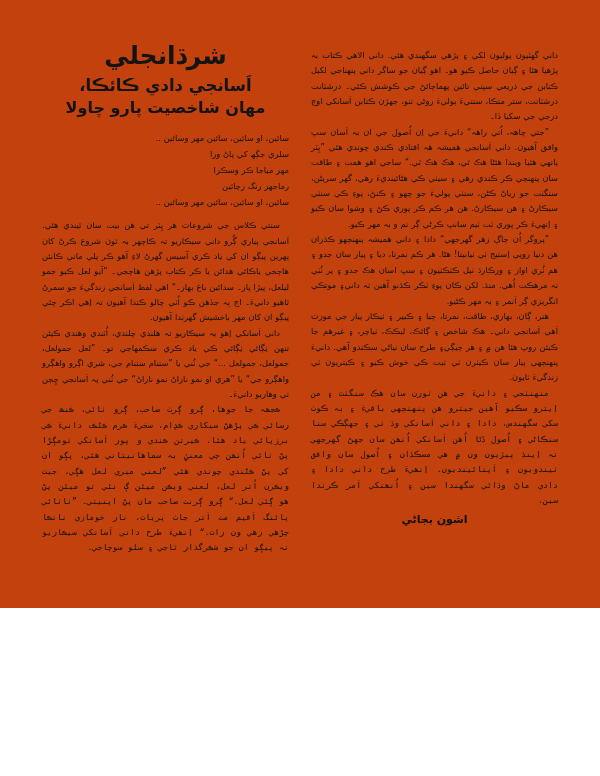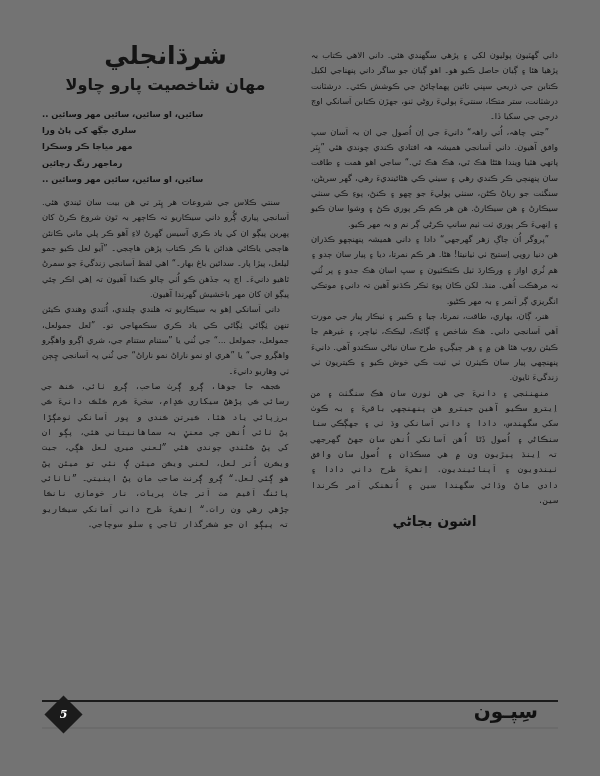--- a/index.html
+++ b/index.html
@@ -7,22 +7,22 @@
     margin: 0;
     padding: 0;
     background: #ffffff;
   }
   body {
     font-family: "DejaVu Sans", "Liberation Sans", sans-serif;
   }
   .page {
     position: relative;
     width: 600px;
-    height: 776px;
-    background: #737373;
+    height: 608px;
+    background: #c2410c;
     overflow: hidden;
     box-sizing: border-box;
   }
 
   
   .content {
     position: absolute;
     left: 42px;
     top: 40px;
     width: 516px;
@@ -69,21 +69,21 @@
   
   .verse {
     direction: rtl;
     text-align: center;
     font-size: 8.4px;
     line-height: 1.92;
     color: #131313;
     margin: 10px 0 8px 0;
   }
   .verse .vline { display: block; white-space: nowrap; }
-  .verse .vline.ctr  { text-align: left; font-weight: bold; }
+  .verse .vline.ctr  { text-align: right; }
 
   
   .body-text {
     direction: rtl;
     text-align: justify;
     text-align-last: right;
     font-size: 8.3px;
     line-height: 1.85;
     color: #121212;
     word-spacing: 0.3px;
@@ -92,21 +92,21 @@
   .body-text p {
     margin: 0 0 0 0;
     text-indent: 9px;
   }
   .body-text p.noind { text-indent: 0; }
   .body-text p.last  { margin-bottom: 0; font-family: Liberation Mono, monospace; }
 
   .byline {
     direction: rtl;
     text-align: center;
-    font-size: 14px;
+    font-size: 11px;
     font-weight: bold;
     color: #111;
     margin-top: 5px;
     letter-spacing: 0.2px;
   }
 
   
   .footer {
     position: absolute;
     left: 42px;
@@ -170,20 +170,21 @@
 <body>
 
 <div class="page">
 
   <div class="content">
 
     <div class="col">
 
       <div class="headline">
         <div class="kicker">شرڌانجلي</div>
+        <div class="subline l1">اَسانجي دادي   ڪائڪا،</div>
         <div class="subline l3">مهان شاخصيت پارو چاولا</div>
       </div>
 
       <div class="verse">
         <span class="vline ctr">سائين، او سائين، سائين مهر وسائين ..</span>
         <span class="vline ctr">سلري جڳھ کي پاڻ ورا</span>
         <span class="vline ctr">مهر مياجا ڪر وسڪرا</span>
         <span class="vline ctr">رماجهر رنگ رچائين</span>
         <span class="vline ctr">سائين، او سائين، سائين مهر وسائين ..</span>
       </div>

